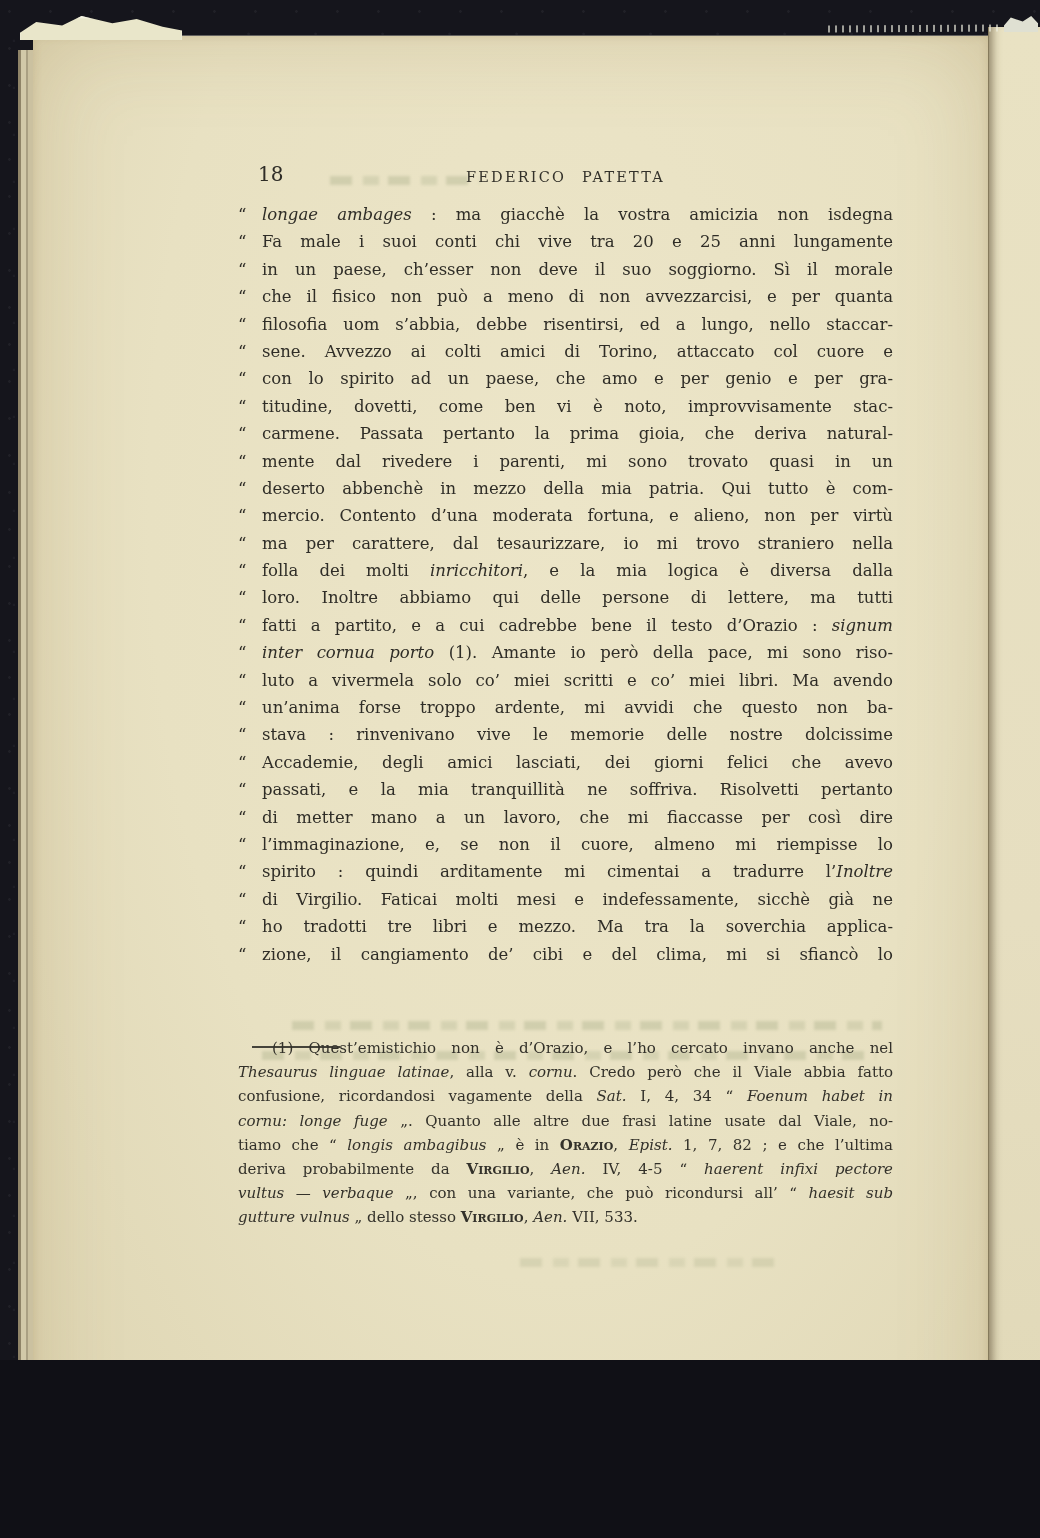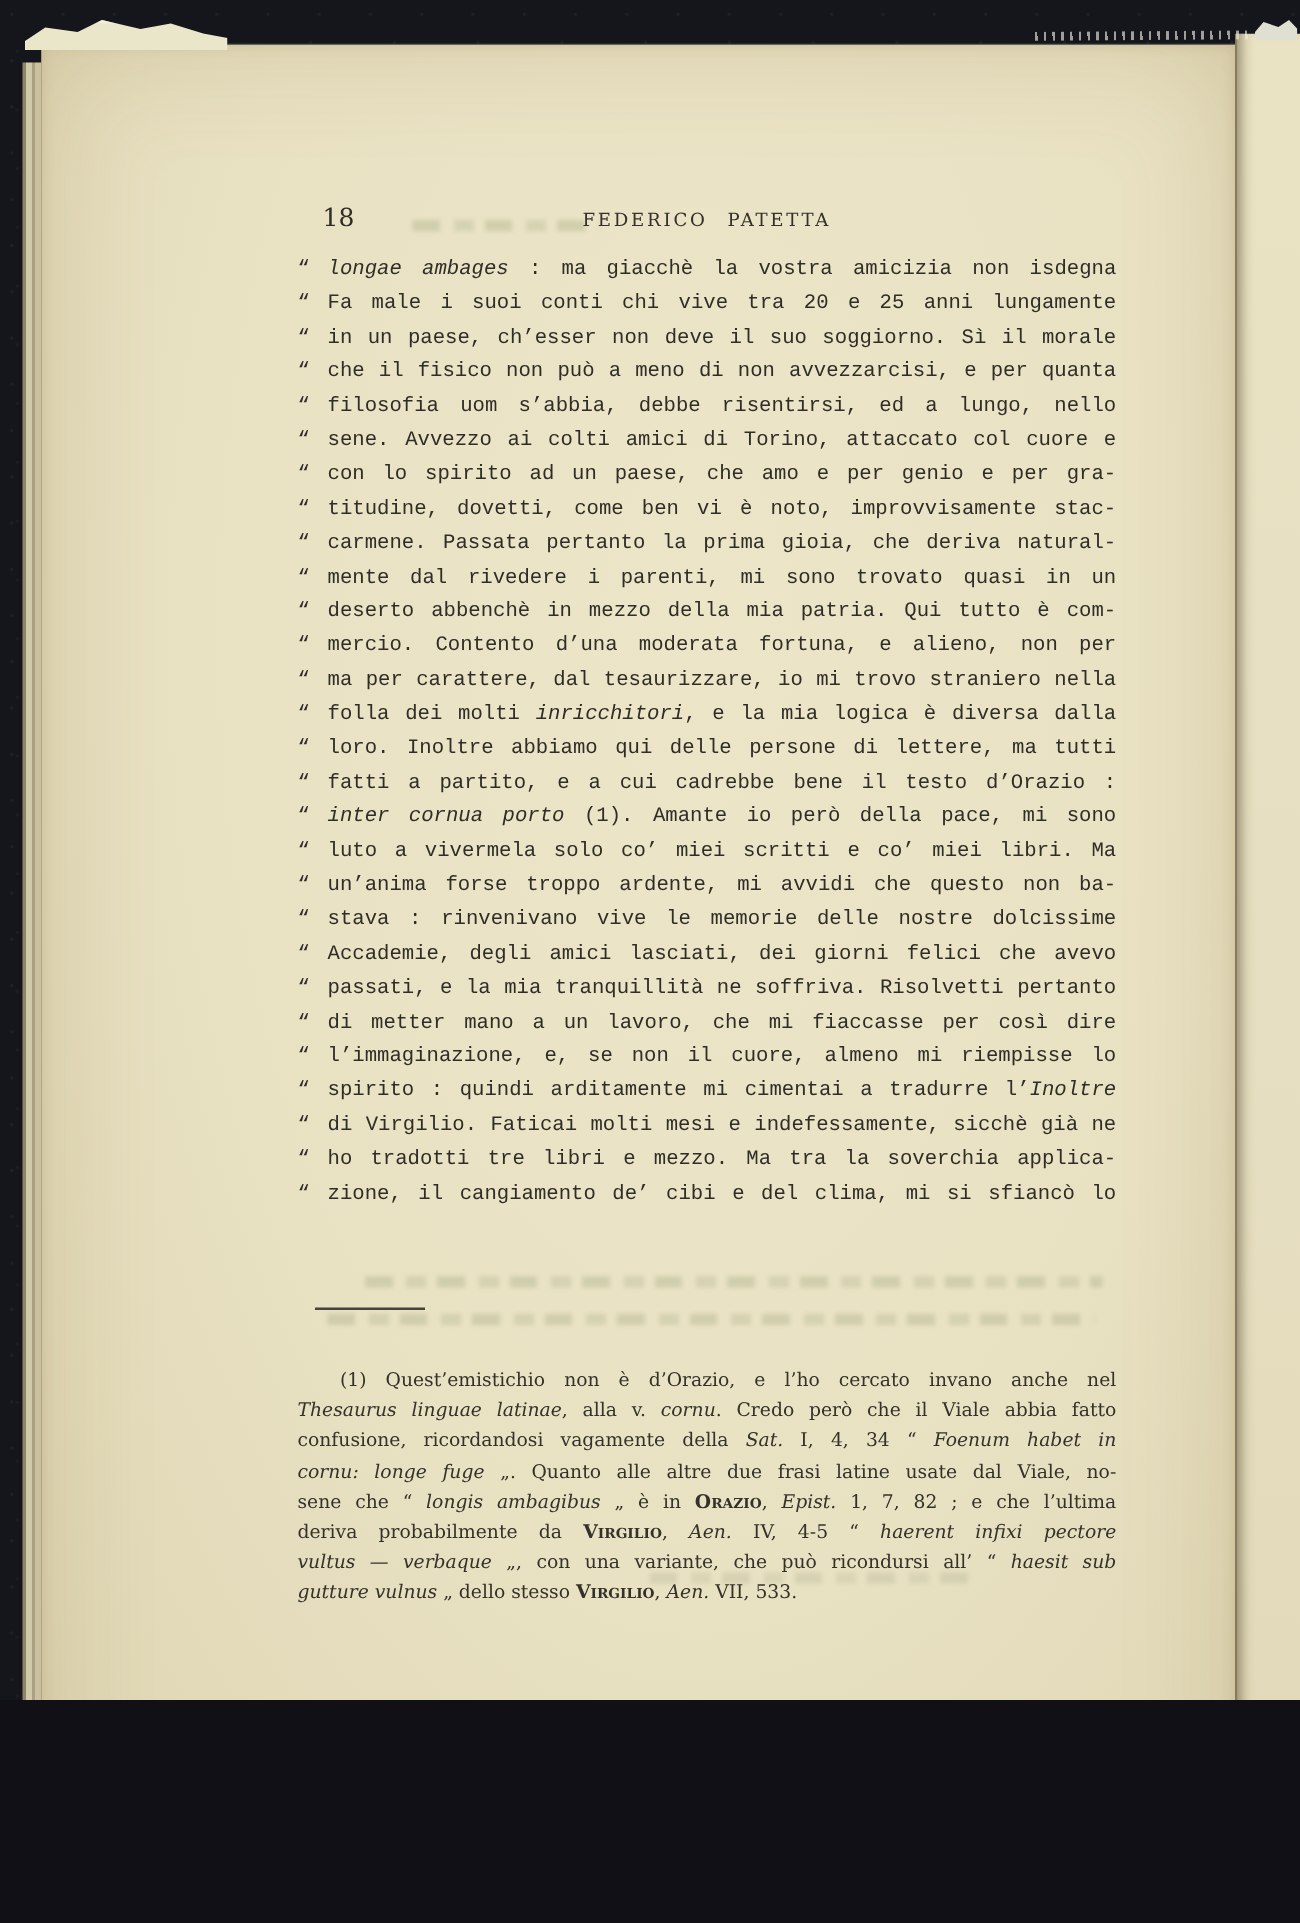--- a/index.html
+++ b/index.html
@@ -51,24 +51,24 @@
     background:repeating-linear-gradient(90deg, rgba(238,238,224,.85) 0 2px, transparent 2px 7px);
     transform:rotate(-.4deg);
   }
   .page-number{position:absolute;left:258px;top:162px;font-size:20px;color:#2f2d27;}
   .running-header{
     position:absolute;left:238px;top:169px;width:655px;text-align:center;
     font-size:14.5px;letter-spacing:2.2px;word-spacing:9px;color:#33312a;
   }
   .body-text{
     position:absolute;left:238px;top:201px;width:655px;
-    font-size:16.5px;line-height:27.4px;color:#2f2d27;font-family:Liberation Mono, monospace;
+    font-size:16.5px;line-height:27.4px;color:#2f2d27;
   }
   .footnote-text{
-    position:absolute;left:238px;top:1092px;width:655px;
+    position:absolute;left:238px;top:1036px;width:655px;
     font-size:15px;line-height:24.2px;color:#33312a;
   }
   .tline{text-align:justify;text-align-last:justify;overflow:hidden;}
   .body-text .tline{height:27.4px;}
   .footnote-text .tline{height:24.2px;}
   .tline.ind{text-indent:34px;}
   .tline.last{text-align-last:left;}
   .qm{display:inline-block;width:24px;}
   .i{font-style:italic;}
   .sc{font-variant:small-caps;font-weight:bold;}
@@ -134,19 +134,19 @@
       <div class="tline"><span class="qm">“</span><span>ho tradotti tre libri e mezzo. Ma tra la soverchia applica-</span></div>
       <div class="tline"><span class="qm">“</span><span>zione, il cangiamento de’ cibi e del clima, mi si sfiancò lo</span></div>
     </div>
 
   <div class="footnote-rule"></div>
   <div class="footnote-text">
       <div class="tline ind"><span>(1) Quest’emistichio non è d’Orazio, e l’ho cercato invano anche nel</span></div>
       <div class="tline"><span class="i">Thesaurus linguae latinae</span><span>, alla v. </span><span class="i">cornu</span><span>. Credo però che il Viale abbia fatto</span></div>
       <div class="tline"><span>confusione, ricordandosi vagamente della </span><span class="i">Sat.</span><span> I, 4, 34 “ </span><span class="i">Foenum habet in</span></div>
       <div class="tline"><span class="i">cornu: longe fuge</span><span> „. Quanto alle altre due frasi latine usate dal Viale, no-</span></div>
-      <div class="tline"><span>sene che “ </span><span class="i">longis ambagibus</span><span> „ è in </span><span class="sc">Orazio</span><span>, </span><span class="i">Epist.</span><span> 1, 7, 82 ; e che l’ultima</span></div>
+      <div class="tline"><span>tiamo che “ </span><span class="i">longis ambagibus</span><span> „ è in </span><span class="sc">Orazio</span><span>, </span><span class="i">Epist.</span><span> 1, 7, 82 ; e che l’ultima</span></div>
       <div class="tline"><span>deriva probabilmente da </span><span class="sc">Virgilio</span><span>, </span><span class="i">Aen.</span><span> IV, 4-5 “ </span><span class="i">haerent infixi pectore</span></div>
       <div class="tline"><span class="i">vultus — verbaque</span><span> „, con una variante, che può ricondursi all’ “ </span><span class="i">haesit sub</span></div>
       <div class="tline last"><span class="i">gutture vulnus</span><span> „ dello stesso </span><span class="sc">Virgilio</span><span>, </span><span class="i">Aen.</span><span> VII, 533.</span></div>
     </div>
 
 </div>
 
 </body></html>

